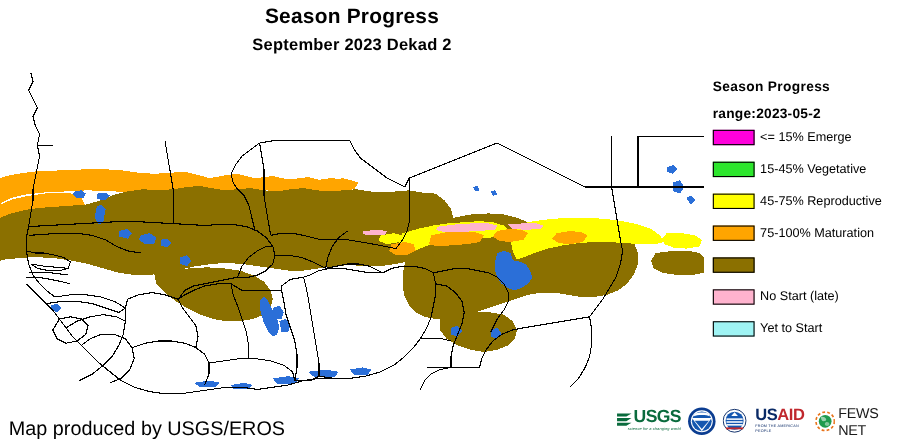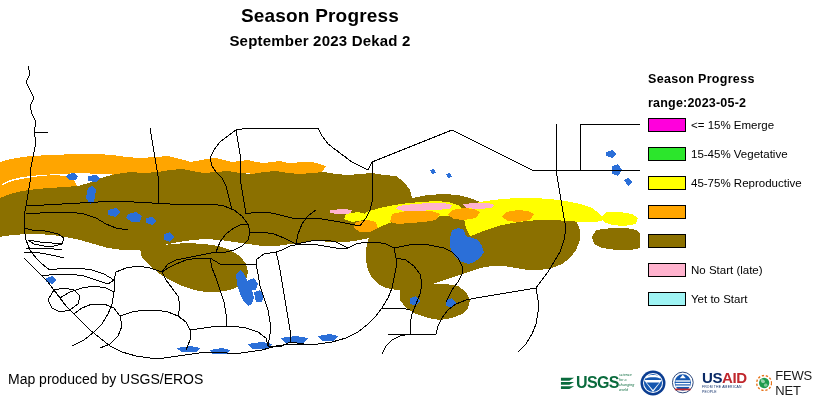--- a/index.html
+++ b/index.html
@@ -20,28 +20,28 @@
   
   .legend{position:absolute;left:648px;top:72px;width:168px;}
   .legend-title{font-size:12.5px;font-weight:bold;letter-spacing:.3px;margin-bottom:10px;}
   .legend-range{font-size:12.5px;font-weight:bold;letter-spacing:.2px;margin-bottom:6px;}
   .legend-rows{display:flex;flex-direction:column;gap:11px;}
   .legend-row{display:flex;align-items:center;height:18px;}
   .swatch{width:38px;height:14px;border:1px solid #000;box-sizing:border-box;flex:0 0 auto;margin-right:5px;}
   .legend-label{font-size:11.5px;line-height:14px;white-space:nowrap;}
 
   
-  .credit{position:absolute;left:8px;top:371px;font-size:14px;}
+  .credit{position:absolute;left:8px;top:379px;font-size:18px;}
 
   .logos{position:absolute;left:560px;top:366px;width:252px;height:33px;
          display:flex;align-items:center;gap:6px;}
   .logo{display:flex;align-items:center;height:30px;}
 
   
-  .usgs{display:flex;flex-direction:row;justify-content:center;}
+  .usgs{display:flex;flex-direction:column;justify-content:center;text-align:right;}
   .usgs-top{display:flex;align-items:center;}
   .usgs-wave{width:15px;height:15px;margin-right:1px;}
   .usgs-word{font-size:16px;font-weight:bold;color:#0a6b3d;letter-spacing:-.6px;line-height:16px;}
   .usgs-tag{font-size:3.6px;color:#0a6b3d;font-style:italic;letter-spacing:.1px;line-height:5px;}
 
   
   .usaid{display:flex;flex-direction:column;justify-content:center;}
   .usaid-word{font-size:15px;font-weight:bold;line-height:15px;letter-spacing:-.4px;}
   .usaid-us{color:#0a2a66;}
   .usaid-aid{color:#c0272d;}
@@ -330,20 +330,21 @@
         <span class="legend-label">15-45% Vegetative</span>
       </div>
 
       <div class="legend-row">
         <span class="swatch" style="background:#FFFF00"></span>
         <span class="legend-label">45-75% Reproductive</span>
       </div>
 
       <div class="legend-row">
         <span class="swatch" style="background:#FFA500"></span>
+        <span class="legend-label">75-100% Maturation</span>
       </div>
 
       <div class="legend-row">
         <span class="swatch" style="background:#8B7000"></span>
       </div>
 
       <div class="legend-row">
         <span class="swatch" style="background:#FFB3CE"></span>
         <span class="legend-label">No Start (late)</span>
       </div>

